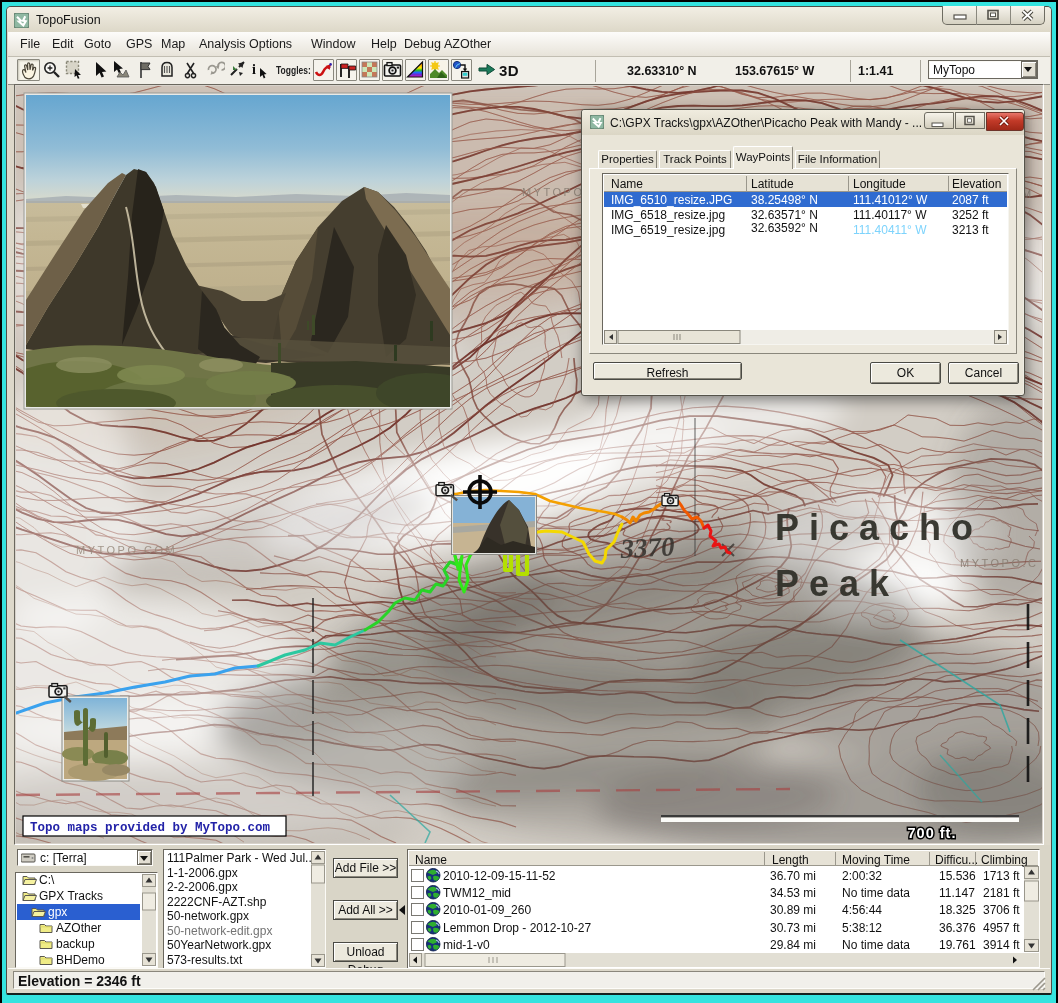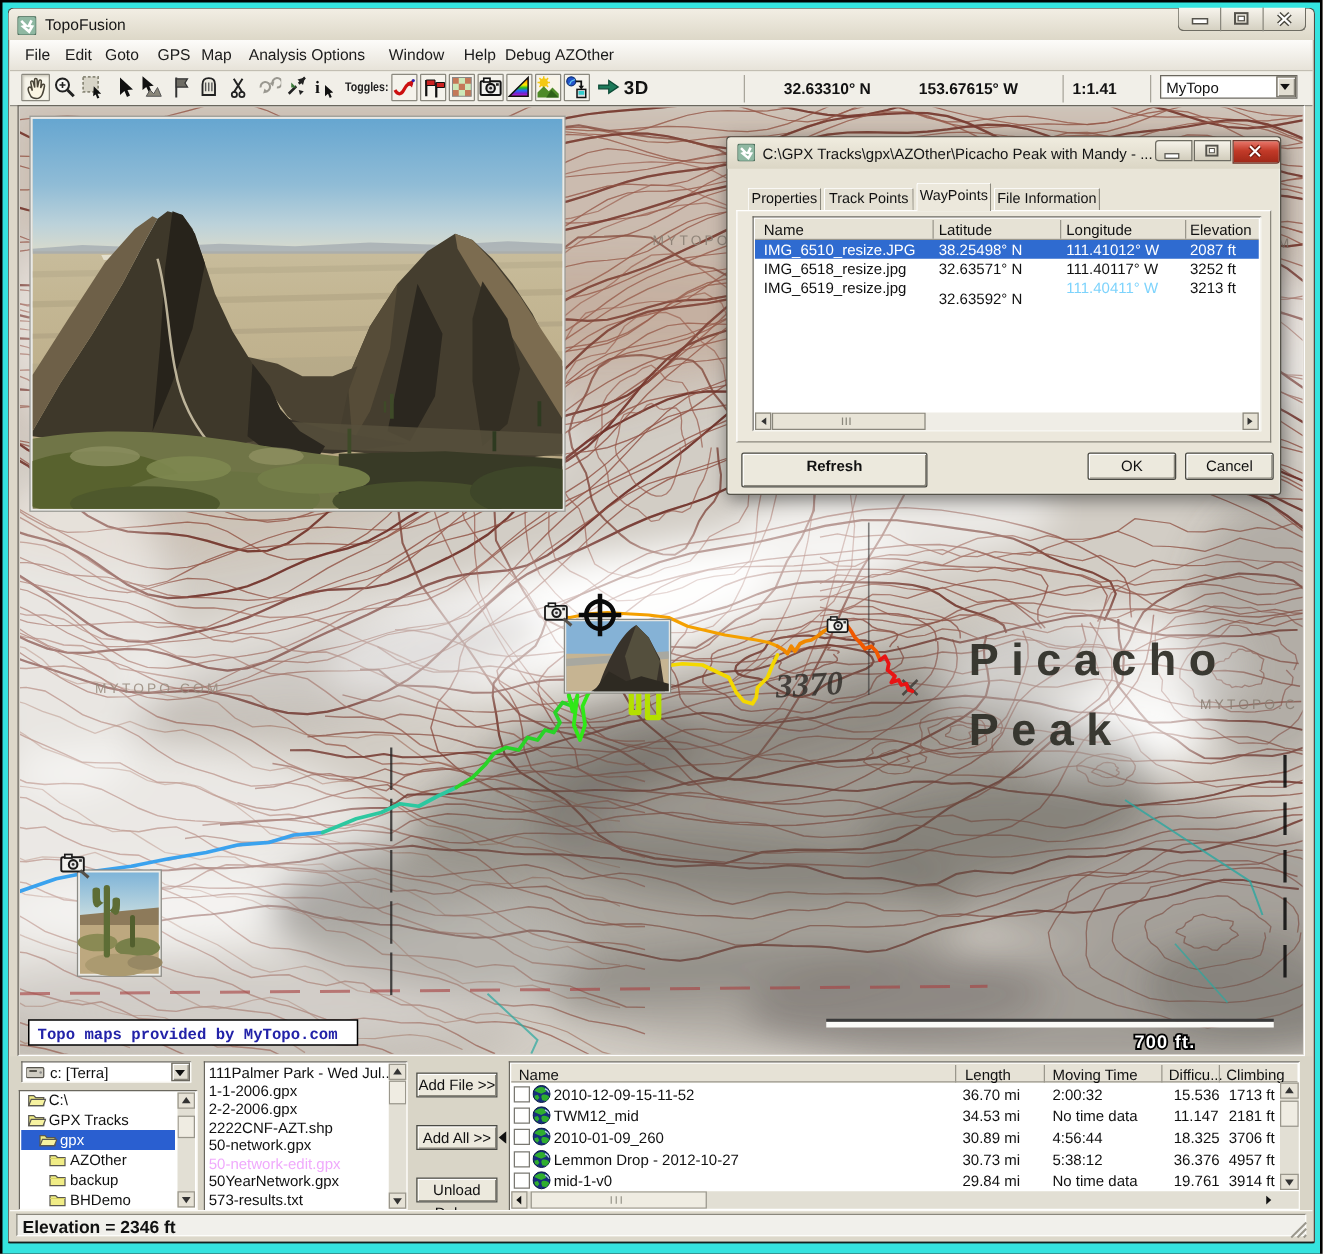--- a/index.html
+++ b/index.html
@@ -742,21 +742,21 @@
     <path d="M7,88.5 L10.5,83.5 L3.5,83.5Z" fill="#333"></path>
     <rect x="0.5" y="19" width="13" height="17" fill="#efece2" stroke="#9a978c"></rect>
   </svg>
 
 <div class="abs sunken" style="left:163px;top:849px;width:163px;height:120px;overflow:hidden"></div>
 <div class="abs" style="left:167px;top:851px;font-size:12px;color:#111;white-space:nowrap">111Palmer Park - Wed Jul...</div>
 <div class="abs" style="left:167px;top:865.5px;font-size:12px;color:#111;white-space:nowrap">1-1-2006.gpx</div>
 <div class="abs" style="left:167px;top:880.0px;font-size:12px;color:#111;white-space:nowrap">2-2-2006.gpx</div>
 <div class="abs" style="left:167px;top:894.5px;font-size:12px;color:#111;white-space:nowrap">2222CNF-AZT.shp</div>
 <div class="abs" style="left:167px;top:909.0px;font-size:12px;color:#111;white-space:nowrap">50-network.gpx</div>
-<div class="abs" style="left:167px;top:923.5px;font-size:12px;color:#f0abfc;white-space:nowrap">50-network-edit.gpx</div>
+<div class="abs" style="left:167px;top:923.5px;font-size:12px;color:#737373;white-space:nowrap">50-network-edit.gpx</div>
 <div class="abs" style="left:167px;top:938.0px;font-size:12px;color:#111;white-space:nowrap">50YearNetwork.gpx</div>
 <div class="abs" style="left:167px;top:952.5px;font-size:12px;color:#111;white-space:nowrap">573-results.txt</div>
 <div class="abs" style="left:167px;top:967.0px;font-size:12px;color:#111;white-space:nowrap">Bound Bally Octob..12.29</div>
 <div class="abs" style="left:311px;top:851px;width:14px;height:116px;background:#e2dfd4"></div>
 <div class="abs" style="left:311px;top:851px;width:14px;height:13px;background:#e6e2d6;border:1px solid #9a978c"></div>
 <div class="abs" style="left:311px;top:954px;width:14px;height:13px;background:#e6e2d6;border:1px solid #9a978c"></div>
 <svg class="abs" style="left:311px;top:851px" width="14" height="116">
     <path d="M7,3.5 L10.5,8.5 L3.5,8.5Z" fill="#333"></path>
     <path d="M7,112.5 L10.5,107.5 L3.5,107.5Z" fill="#333"></path>
     <rect x="0.5" y="14" width="13" height="18" fill="#efece2" stroke="#9a978c"></rect>
@@ -910,28 +910,28 @@
  <div class="abs" style="left:604px;top:192px;width:403px;height:15px;background:#2f6bd0"></div>
     <div class="abs" style="left:611px;top:193px;font-size:12px;color:#fff">IMG_6510_resize.JPG</div>
     <div class="abs" style="left:751px;top:193px;font-size:12px;color:#fff">38.25498° N</div>
     <div class="abs" style="left:853px;top:193px;font-size:12px;color:#fff">111.41012° W</div>
     <div class="abs" style="left:952px;top:193px;font-size:12px;color:#fff">2087 ft</div>
     <div class="abs" style="left:611px;top:208px;font-size:12px;color:#111">IMG_6518_resize.jpg</div>
     <div class="abs" style="left:751px;top:208px;font-size:12px;color:#111">32.63571° N</div>
     <div class="abs" style="left:853px;top:208px;font-size:12px;color:#111">111.40117° W</div>
     <div class="abs" style="left:952px;top:208px;font-size:12px;color:#111">3252 ft</div>
     <div class="abs" style="left:611px;top:223px;font-size:12px;color:#111">IMG_6519_resize.jpg</div>
-    <div class="abs" style="left:751px;top:232px;font-size:12px;color:#111">32.63592° N</div>
+    <div class="abs" style="left:751px;top:221px;font-size:12px;color:#111">32.63592° N</div>
     <div class="abs" style="left:853px;top:223px;font-size:12px;color:#7dd3fc">111.40411° W</div>
     <div class="abs" style="left:952px;top:223px;font-size:12px;color:#111">3213 ft</div>
  <div class="abs" style="left:604px;top:330px;width:403px;height:14px;background:#efede6"></div>
  <div class="abs" style="left:604px;top:330px;width:13px;height:14px;background:#e6e2d5;border:1px solid #8a877c"></div>
  <div class="abs" style="left:994px;top:330px;width:13px;height:14px;background:#e6e2d5;border:1px solid #8a877c"></div>
  <svg class="abs" style="left:604px;top:330px" width="403" height="14">
    <path d="M9,4 L5,7 L9,10Z" fill="#333"></path>
       <path d="M394,4 L398,7 L394,10Z" fill="#333"></path>
    <rect x="14" y="0.5" width="122" height="13" fill="#e8e4d7" stroke="#8a877c" stroke-width="1"></rect>
    <path d="M70,4 L70,10 M73,4 L73,10 M76,4 L76,10" stroke="#8a877c" stroke-width="1"></path>
  </svg>
 </div>
-<div class="btn3d" style="left:593px;top:362px;width:149px;height:28px;z-index:18;font-weight:bold;line-height:20px;border-radius:2px">Refresh</div>
+<div class="btn3d" style="left:593px;top:362px;width:149px;height:18px;z-index:18;font-weight:normal;line-height:20px;border-radius:2px">Refresh</div>
 <div class="btn3d" style="left:870px;top:362px;width:71px;height:22px;z-index:18;line-height:20px;border-radius:2px">OK</div>
 <div class="btn3d" style="left:948px;top:362px;width:71px;height:22px;z-index:18;line-height:20px;border-radius:2px">Cancel</div>
 
 </body></html>

